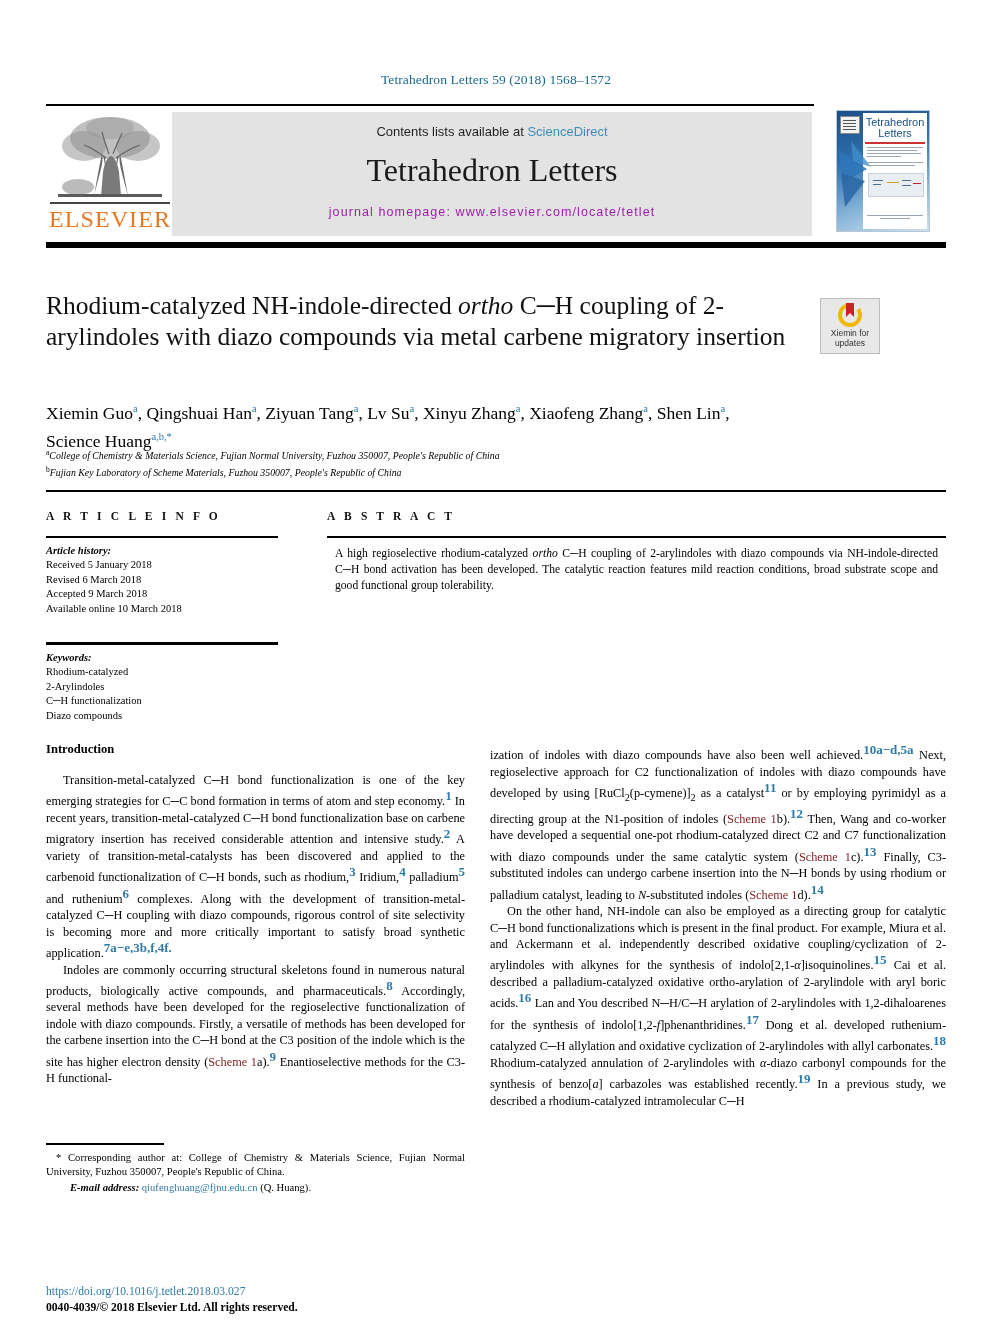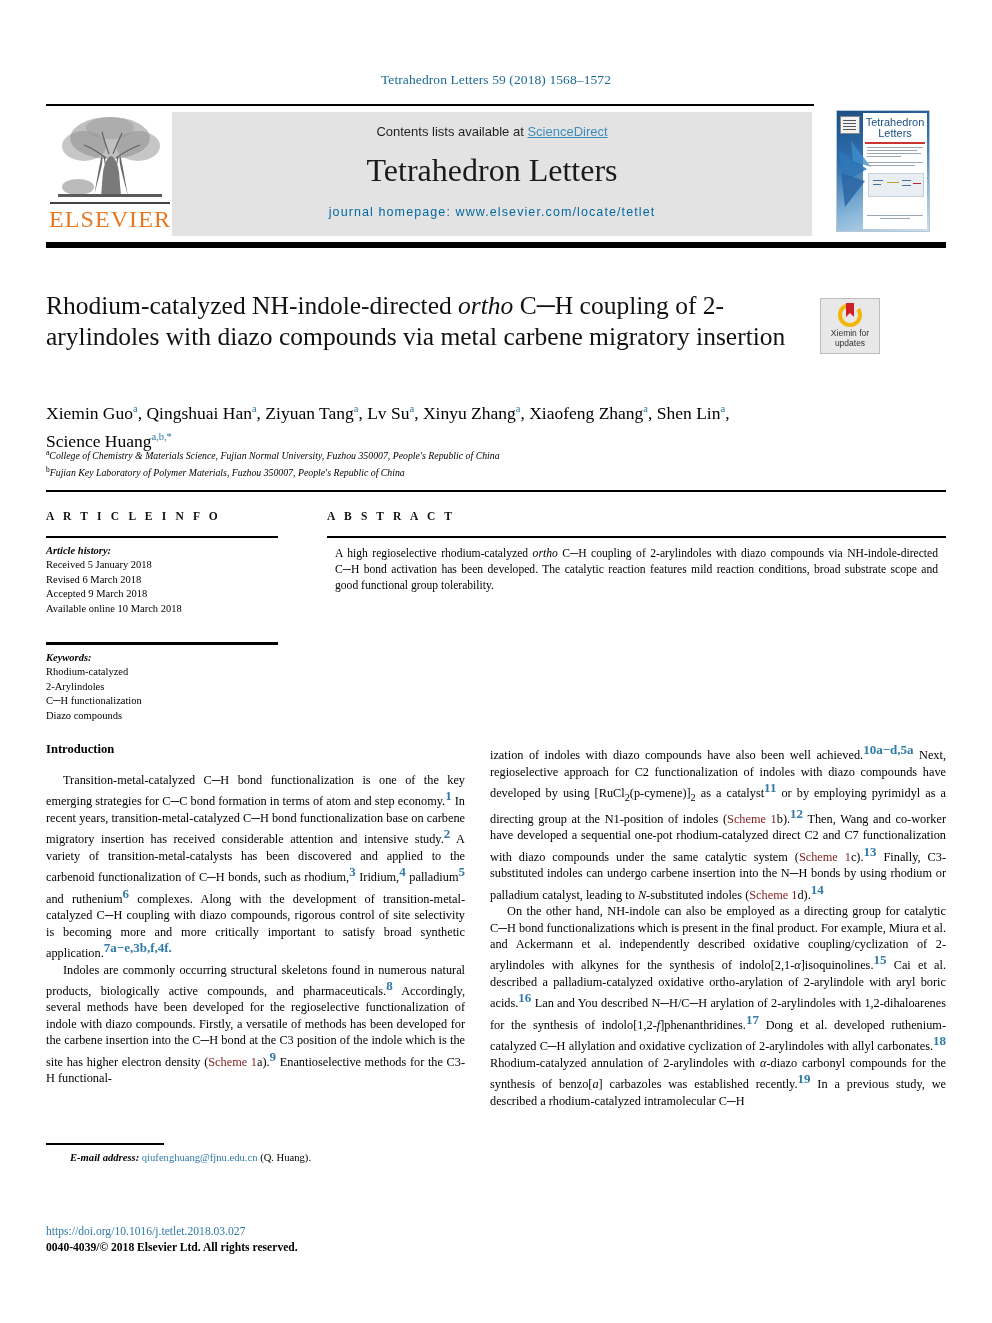--- a/index.html
+++ b/index.html
@@ -96,40 +96,39 @@
     position: absolute;
     left: 0; top: 12px;
     width: 640px;
     text-align: center;
     font-family: "Liberation Sans", sans-serif;
     font-size: 13px;
     color: #231f20;
   }
   .contents-line .sd {
     color: #3c8dbc;
-    text-decoration: underline;
   }
   .journal-name {
     position: absolute;
     left: 0; top: 40px;
     width: 640px;
     text-align: center;
     font-family: "Liberation Serif", serif;
     font-size: 32px;
     color: #1a1a1a;
   }
   .homepage-line {
     position: absolute;
     left: 0; top: 93px;
     width: 640px;
     text-align: center;
     font-family: "Liberation Sans", sans-serif;
     font-size: 12.5px;
     letter-spacing: 1.1px;
-    color: #0369a1;
+    color: #a21caf;
   }
 
   .cover-thumb {
     position: absolute;
     left: 768px;
     top: 0px;
     width: 132px;
     height: 134px;
     background: #ffffff;
   }
@@ -450,21 +449,21 @@
   }
   .footnote .em-label {
     font-style: italic;
     font-weight: bold;
   }
   .footnote a, .footnote .mailto { color: #2f7aa6; }
 
   .doi-block {
     position: absolute;
     left: 46px;
-    top: 1224px;
+    top: 1284px;
     width: 419px;
   }
   .doi-block .doi {
     font-size: 11.6px;
     line-height: 15.5px;
     color: #2f7aa6;
     margin: 0;
   }
   .doi-block .issn {
     font-size: 11.6px;
@@ -583,21 +582,21 @@
     <span>Ziyuan Tang</span><sup>a</sup>,
     <span>Lv Su</span><sup>a</sup>,
     <span>Xinyu Zhang</span><sup>a</sup>,
     <span>Xiaofeng Zhang</span><sup>a</sup>,
     <span>Shen Lin</span><sup>a</sup>,<br>
     <span>Science Huang</span><sup>a,b,*</sup>
   </div>
 
   <div class="affiliations">
     <div><sup>a</sup><span>College of Chemistry &amp; Materials Science, Fujian Normal University, Fuzhou 350007, People's Republic of China</span></div>
-    <div><sup>b</sup><span>Fujian Key Laboratory of Polymer Materials, Fuzhou 350007, People's Republic of China</span></div>
+    <div><sup>b</sup><span>Fujian Key Laboratory of Scheme Materials, Fuzhou 350007, People's Republic of China</span></div>
   </div>
 
   <div class="rule-full rule-info"></div>
 
   <div class="section-headers">
     <div class="sec-hd info">A R T I C L E   I N F O</div>
     <div class="sec-hd abs">A B S T R A C T</div>
   </div>
 
   <div class="info-col">
@@ -627,20 +626,21 @@
     <p><span>Indoles are commonly occurring structural skeletons found in numerous natural products, biologically active compounds, and pharmaceuticals.</span><sup>8</sup><span> Accordingly, several methods have been developed for the regioselective functionalization of indole with diazo compounds. Firstly, a versatile of methods has been developed for the carbene insertion into the C─H bond at the C3 position of the indole which is the site has higher electron density (</span><span class="lnk">Scheme 1</span><span>a).</span><sup>9</sup><span> Enantioselective methods for the C3-H functional-</span></p>
   </div>
 
   <div class="body-col right">
     <p class="noindent"><span>ization of indoles with diazo compounds have also been well achieved.</span><sup>10a−d,5a</sup><span> Next, regioselective approach for C2 functionalization of indoles with diazo compounds have developed by using [RuCl</span><sub>2</sub><span>(p-cymene)]</span><sub>2</sub><span> as a catalyst</span><sup>11</sup><span> or by employing pyrimidyl as a directing group at the N1-position of indoles (</span><span class="lnk">Scheme 1</span><span>b).</span><sup>12</sup><span> Then, Wang and co-worker have developed a sequential one-pot rhodium-catalyzed direct C2 and C7 functionalization with diazo compounds under the same catalytic system (</span><span class="lnk">Scheme 1</span><span>c).</span><sup>13</sup><span> Finally, C3-substituted indoles can undergo carbene insertion into the N─H bonds by using rhodium or palladium catalyst, leading to </span><i>N</i><span>-substituted indoles (</span><span class="lnk">Scheme 1</span><span>d).</span><sup>14</sup></p>
     <p><span>On the other hand, NH-indole can also be employed as a directing group for catalytic C─H bond functionalizations which is present in the final product. For example, Miura et al. and Ackermann et al. independently described oxidative coupling/cyclization of 2-arylindoles with alkynes for the synthesis of indolo[2,1-</span><i>α</i><span>]isoquinolines.</span><sup>15</sup><span> Cai et al. described a palladium-catalyzed oxidative ortho-arylation of 2-arylindole with aryl boric acids.</span><sup>16</sup><span> Lan and You described N─H/C─H arylation of 2-arylindoles with 1,2-dihaloarenes for the synthesis of indolo[1,2-</span><i>f</i><span>]phenanthridines.</span><sup>17</sup><span> Dong et al. developed ruthenium-catalyzed C─H allylation and oxidative cyclization of 2-arylindoles with allyl carbonates.</span><sup>18</sup><span> Rhodium-catalyzed annulation of 2-arylindoles with </span><i>α</i><span>-diazo carbonyl compounds for the synthesis of benzo[</span><i>a</i><span>] carbazoles was established recently.</span><sup>19</sup><span> In a previous study, we described a rhodium-catalyzed intramolecular C─H</span></p>
   </div>
 
   <div class="footnote">
     <div class="footnote-rule"></div>
+    <p class="corr"><span>*</span><span> Corresponding author at: College of Chemistry &amp; Materials Science, Fujian Normal University, Fuzhou 350007, People's Republic of China.</span></p>
     <p class="mail"><span class="em-label">E-mail address:</span> <span class="mailto">qiufenghuang@fjnu.edu.cn</span><span> (Q. Huang).</span></p>
   </div>
 
   <div class="doi-block">
     <p class="doi">https://doi.org/10.1016/j.tetlet.2018.03.027</p>
     <p class="issn">0040-4039/© 2018 Elsevier Ltd. All rights reserved.</p>
   </div>
 
 </div>
 

